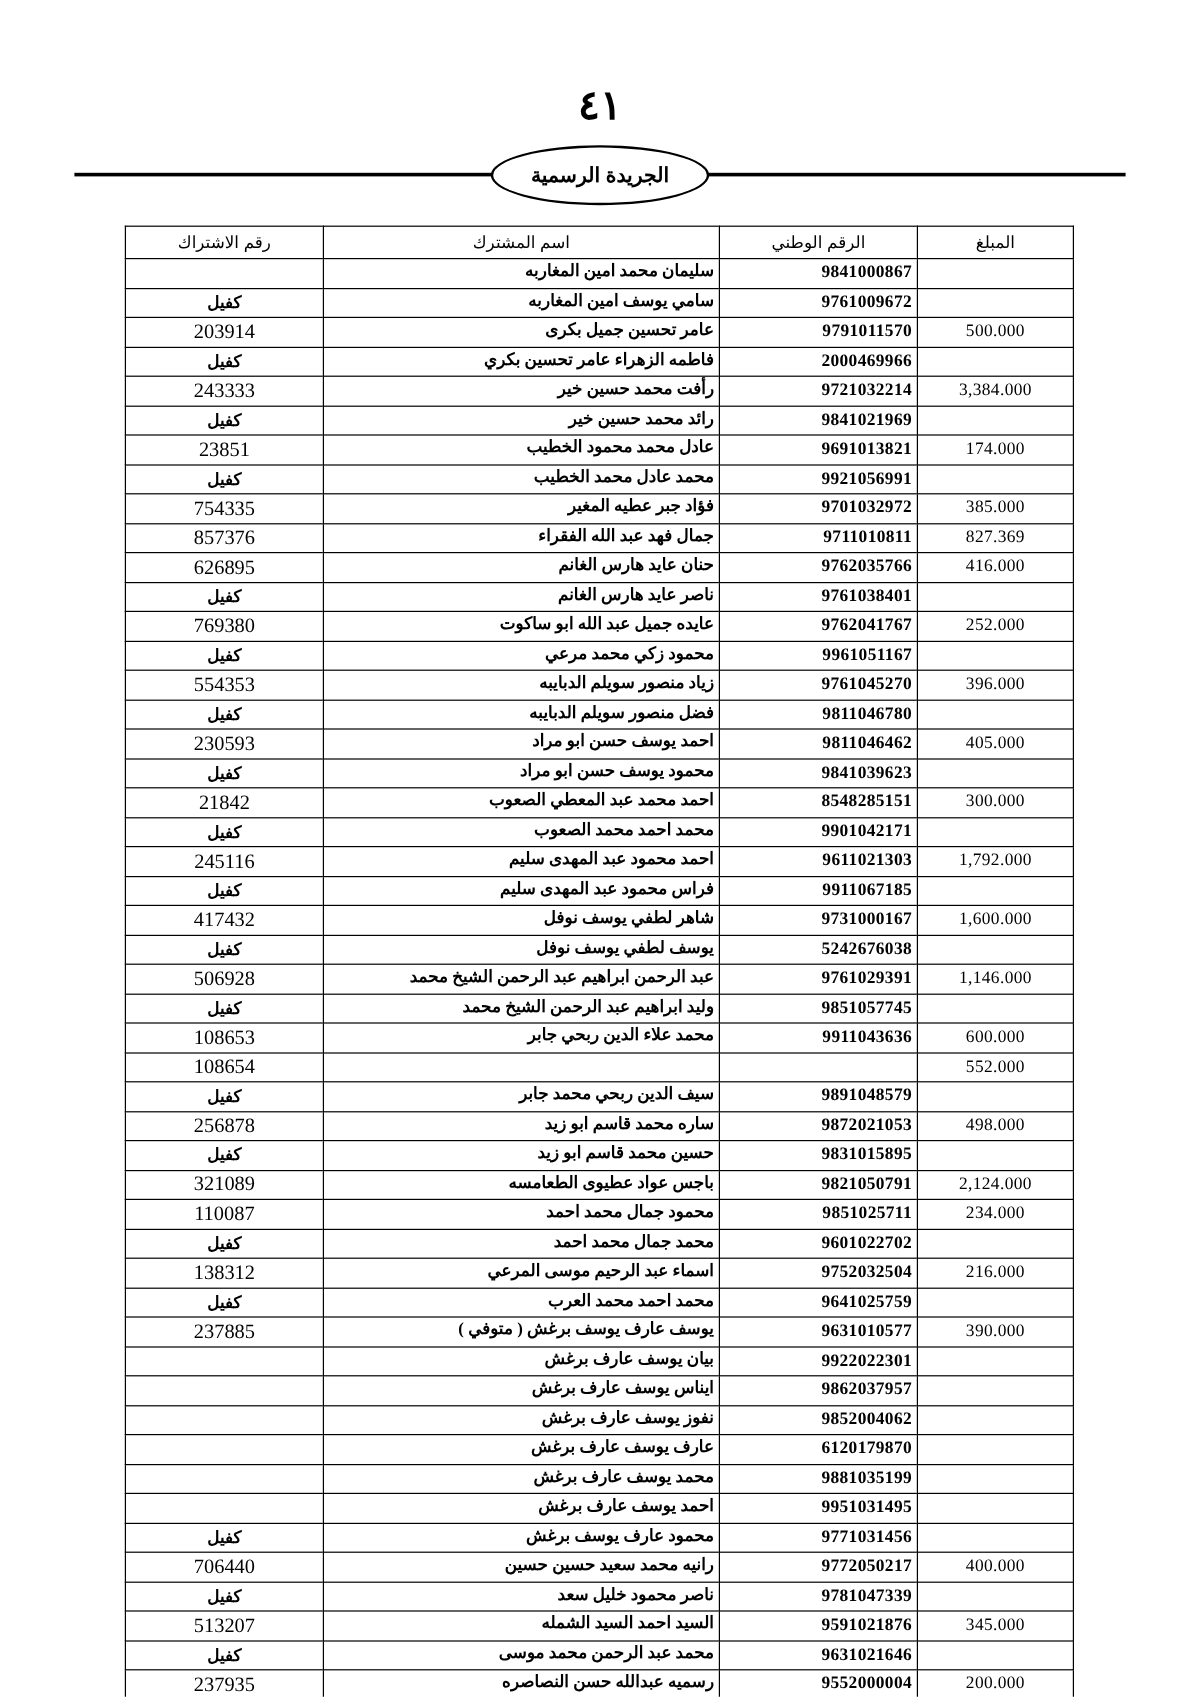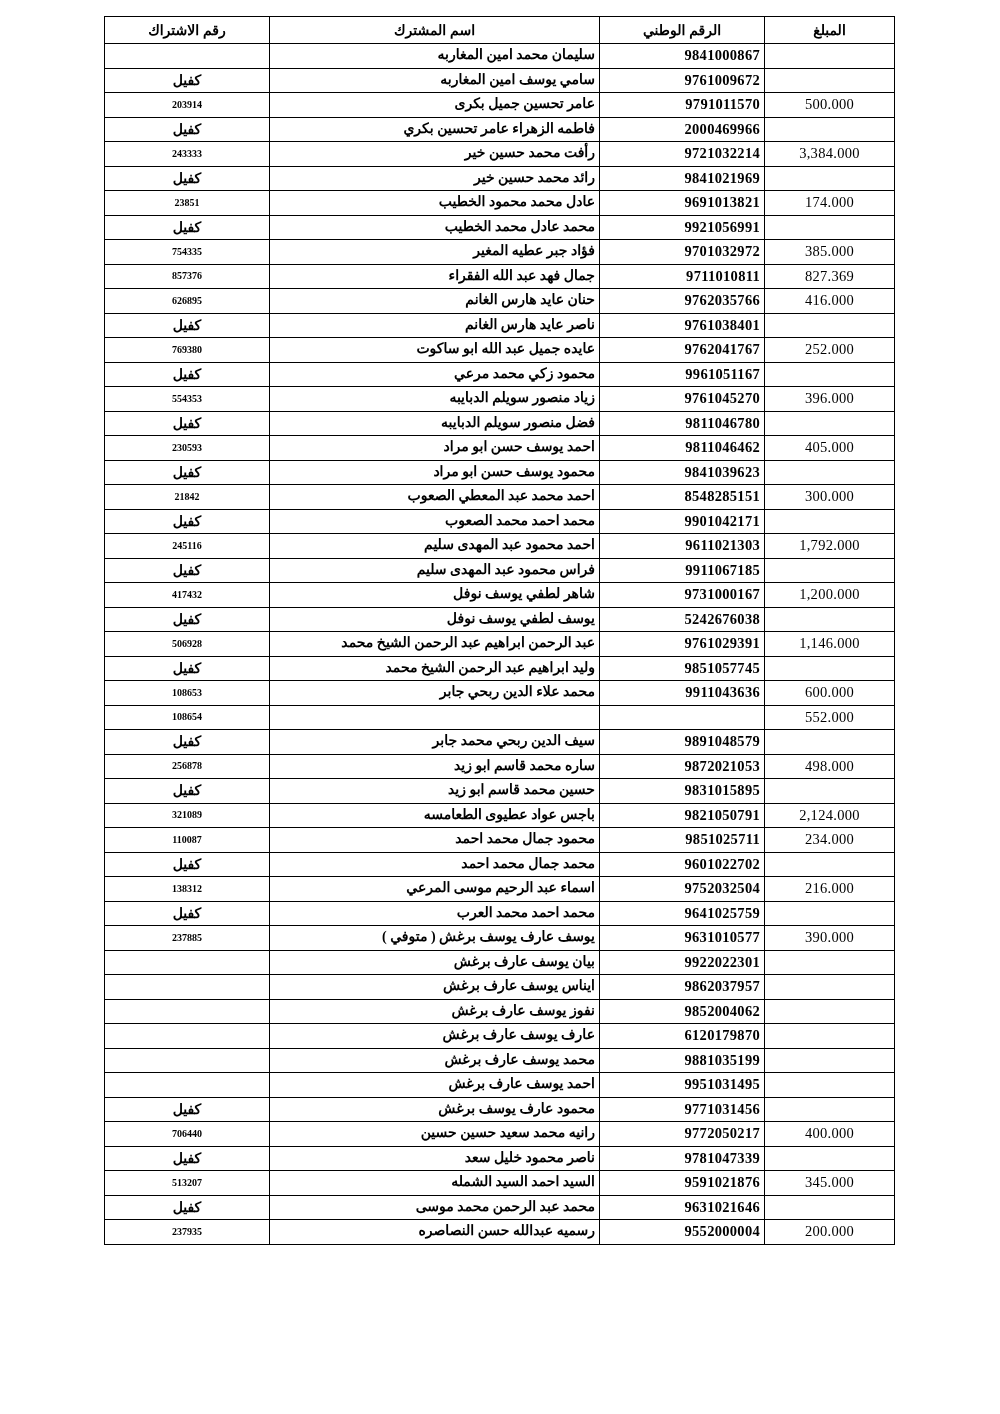--- a/index.html
+++ b/index.html
@@ -75,21 +75,21 @@
   table.reg th, table.reg td {
     border: 1px solid #000;
     height: 23.5px;
     padding: 0 4px;
     line-height: 1.05;
     vertical-align: middle;
     overflow: hidden;
     white-space: nowrap;
   }
   table.reg th {
-    font-weight: bold;
+    font-weight: normal;
     text-align: center;
     font-size: 14px;
     font-family: "Liberation Sans", sans-serif;
     height: 26px;
   }
   col.c-amount { width: 130px; }
   col.c-national { width: 165px; }
   col.c-name { width: 330px; }
   col.c-subno { width: 165px; }
 
@@ -109,36 +109,41 @@
   }
   td.name {
     text-align: right;
     font-family: Liberation Serif, serif;
     font-size: 14px;
     font-weight: bold;
   }
   td.subno {
     text-align: center;
     font-family: "Liberation Serif", serif;
-    font-size: 10px;
-    font-weight: bold;
+    font-size: 17px;
+    font-weight: normal;
   }
   td.subno.kafeel {
     font-family: "Liberation Sans", sans-serif;
     font-size: 14px;
     font-weight: bold;
   }
   td.blank { }
 </style>
 </head>
 <body>
 
 <div class="page">
 
-
+  <div class="page-number">٤١</div>
+
+  <div class="header-rule-wrap">
+    <div class="header-rule"></div>
+    <div class="header-badge">الجريدة الرسمية</div>
+  </div>
 
   <div class="table-wrap">
     <table class="reg">
       <colgroup>
         <col class="c-amount">
         <col class="c-national">
         <col class="c-name">
         <col class="c-subno">
       </colgroup>
       <thead>
@@ -276,21 +281,21 @@
             <td class="name">احمد محمود عبد المهدى سليم</td>
             <td class="subno">245116</td>
           </tr>
           <tr>
             <td class="amount blank"></td>
             <td class="national">9911067185</td>
             <td class="name">فراس محمود عبد المهدى سليم</td>
             <td class="subno kafeel">كفيل</td>
           </tr>
           <tr>
-            <td class="amount">1,200.000</td>
+            <td class="amount">1,600.000</td>
             <td class="national">9731000167</td>
             <td class="name">شاهر لطفي يوسف نوفل</td>
             <td class="subno">417432</td>
           </tr>
           <tr>
             <td class="amount blank"></td>
             <td class="national">5242676038</td>
             <td class="name">يوسف لطفي يوسف نوفل</td>
             <td class="subno kafeel">كفيل</td>
           </tr>

